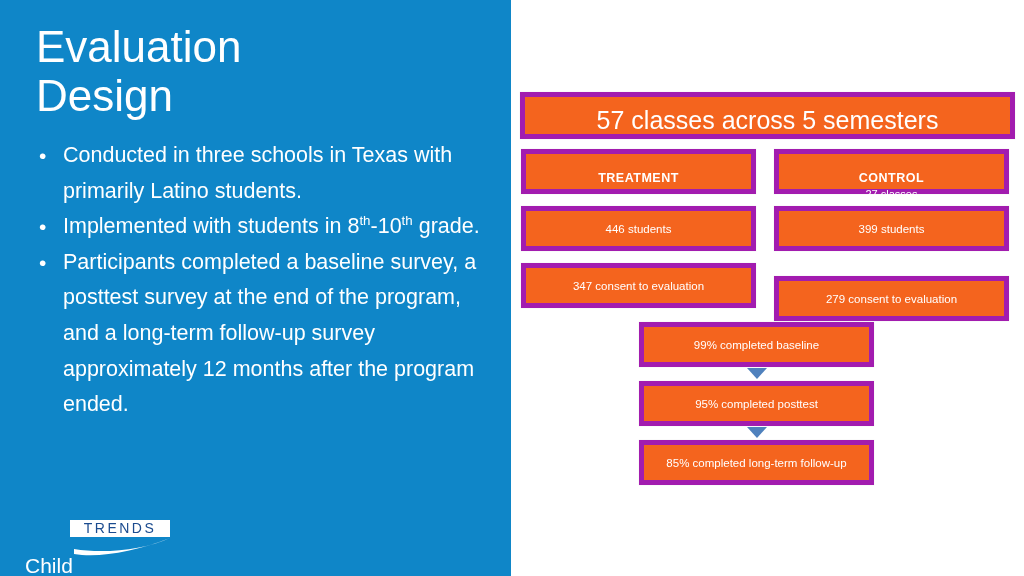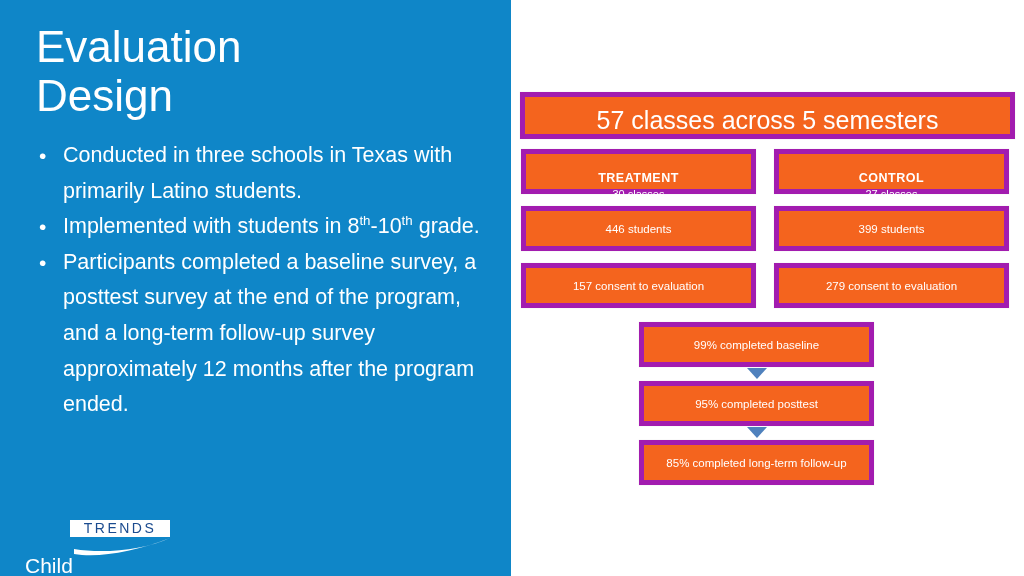--- a/index.html
+++ b/index.html
@@ -149,21 +149,21 @@
     align-items: center;
     justify-content: center;
     font-size: 11.5px;
     text-align: center;
   }
   .treat-head { left: 10px;  top: 149px; width: 235px; }
   .ctrl-head  { left: 263px; top: 149px; width: 235px; }
   .treat-stu  { left: 10px;  top: 206px; width: 235px; }
   .ctrl-stu   { left: 263px; top: 206px; width: 235px; }
   .treat-cons { left: 10px;  top: 263px; width: 235px; }
-  .ctrl-cons  { left: 263px; top: 263px; width: 235px; }
+  .ctrl-cons  { left: 263px; top: 276px; width: 235px; }
   .base  { left: 128px; top: 322px; width: 235px; }
   .post  { left: 128px; top: 381px; width: 235px; }
   .follow{ left: 128px; top: 440px; width: 235px; }
   
   .arrow {
     position: absolute;
     width: 0;
     height: 0;
     border-left: 10px solid transparent;
     border-right: 10px solid transparent;
@@ -212,32 +212,31 @@
     </div>
 
   </div>
 
   <div class="diagram">
 
     <div class="box box-header">57 classes across 5 semesters</div>
 
     <div class="box box-col treat-head">
       <div class="box-title">TREATMENT</div>
-      <div class="box-sub">30 classes</div>
     </div>
 
     <div class="box box-col ctrl-head">
       <div class="box-title">CONTROL</div>
       <div class="box-sub">27 classes</div>
     </div>
 
     <div class="box box-col box-one treat-stu">446 students</div>
     <div class="box box-col box-one ctrl-stu">399 students</div>
 
-    <div class="box box-col box-one treat-cons">157 consent to evaluation</div>
+    <div class="box box-col box-one treat-cons">347 consent to evaluation</div>
     <div class="box box-col box-one ctrl-cons">279 consent to evaluation</div>
 
     <div class="box box-col box-one base">99% completed baseline</div>
     <div class="arrow arr1"></div>
     <div class="box box-col box-one post">95% completed posttest</div>
     <div class="arrow arr2"></div>
     <div class="box box-col box-one follow">85% completed long-term follow-up</div>
 
   </div>
 

